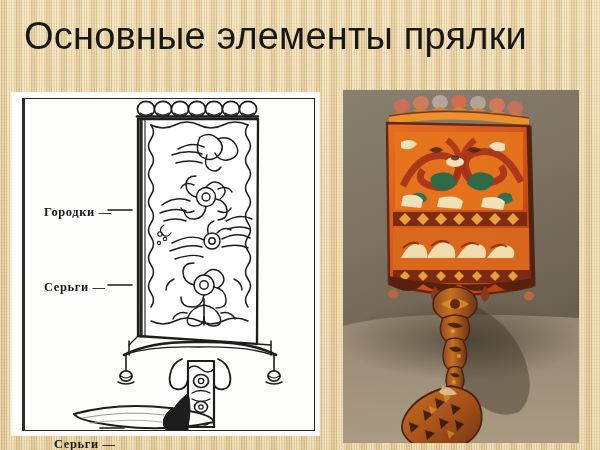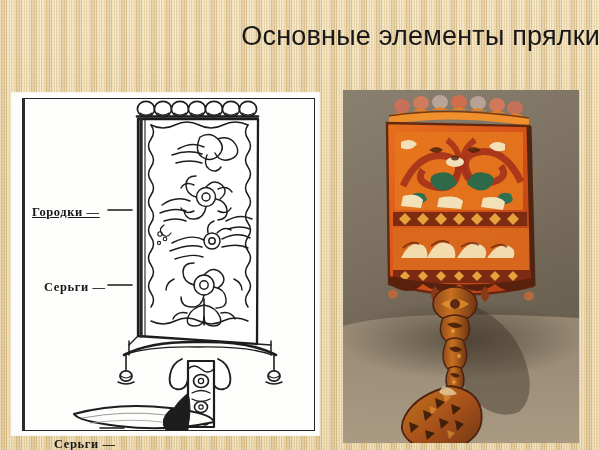--- a/index.html
+++ b/index.html
@@ -26,25 +26,26 @@
       repeating-linear-gradient(0deg,
         rgba(150,118,66,.08) 0px, rgba(150,118,66,.08) 1px,
         rgba(255,248,226,.10) 1px, rgba(255,248,226,.10) 3px),
       linear-gradient(180deg,#f0dfb6 0%,#e7d3a4 40%,#e3cd9a 100%);
     overflow:hidden;
   }
 
   
   #title {
     position:absolute; left:0; top:16px; width:600px;
-    text-align:right;
-    font-size:27px; line-height:40px;
+    text-align:left;
+    font-size:38px; line-height:40px;
     color:#171717;
     letter-spacing:.2px;
     white-space:nowrap;
+    padding-left:24px;
   }
 
   
   #diagram-panel {
     position:absolute; left:12px; top:93px; width:307px; height:342px;
     background:#fdfdfb;
     box-shadow:0 0 0 1px rgba(255,255,255,.8);
   }
   #diagram-frame {
     position:absolute; left:10px; top:5px; right:4px; bottom:4px;
@@ -59,21 +60,21 @@
 
   .dlabel {
     position:absolute;
     font-family:"Liberation Serif", serif;
     font-weight:bold;
     font-size:12.5px;
     color:#181818;
     white-space:nowrap;
     letter-spacing:.6px;
   }
-  #lab-gorodki { left:20px;  top:112px;text-decoration:underline; }
+  #lab-gorodki { left:32px;  top:112px; }
   #lab-lopast  { left:32px;  top:187px; }
   #lab-seryogi { left:42px;  top:344px; }
 
   
   #photo {
     position:absolute; left:343px; top:90px; width:236px; height:353px;
     overflow:hidden;
     background:
       radial-gradient(140% 120% at 62% 18%, #8d8370 0%, #7e7360 38%, #6d614d 70%, #5d5340 100%);
   }

